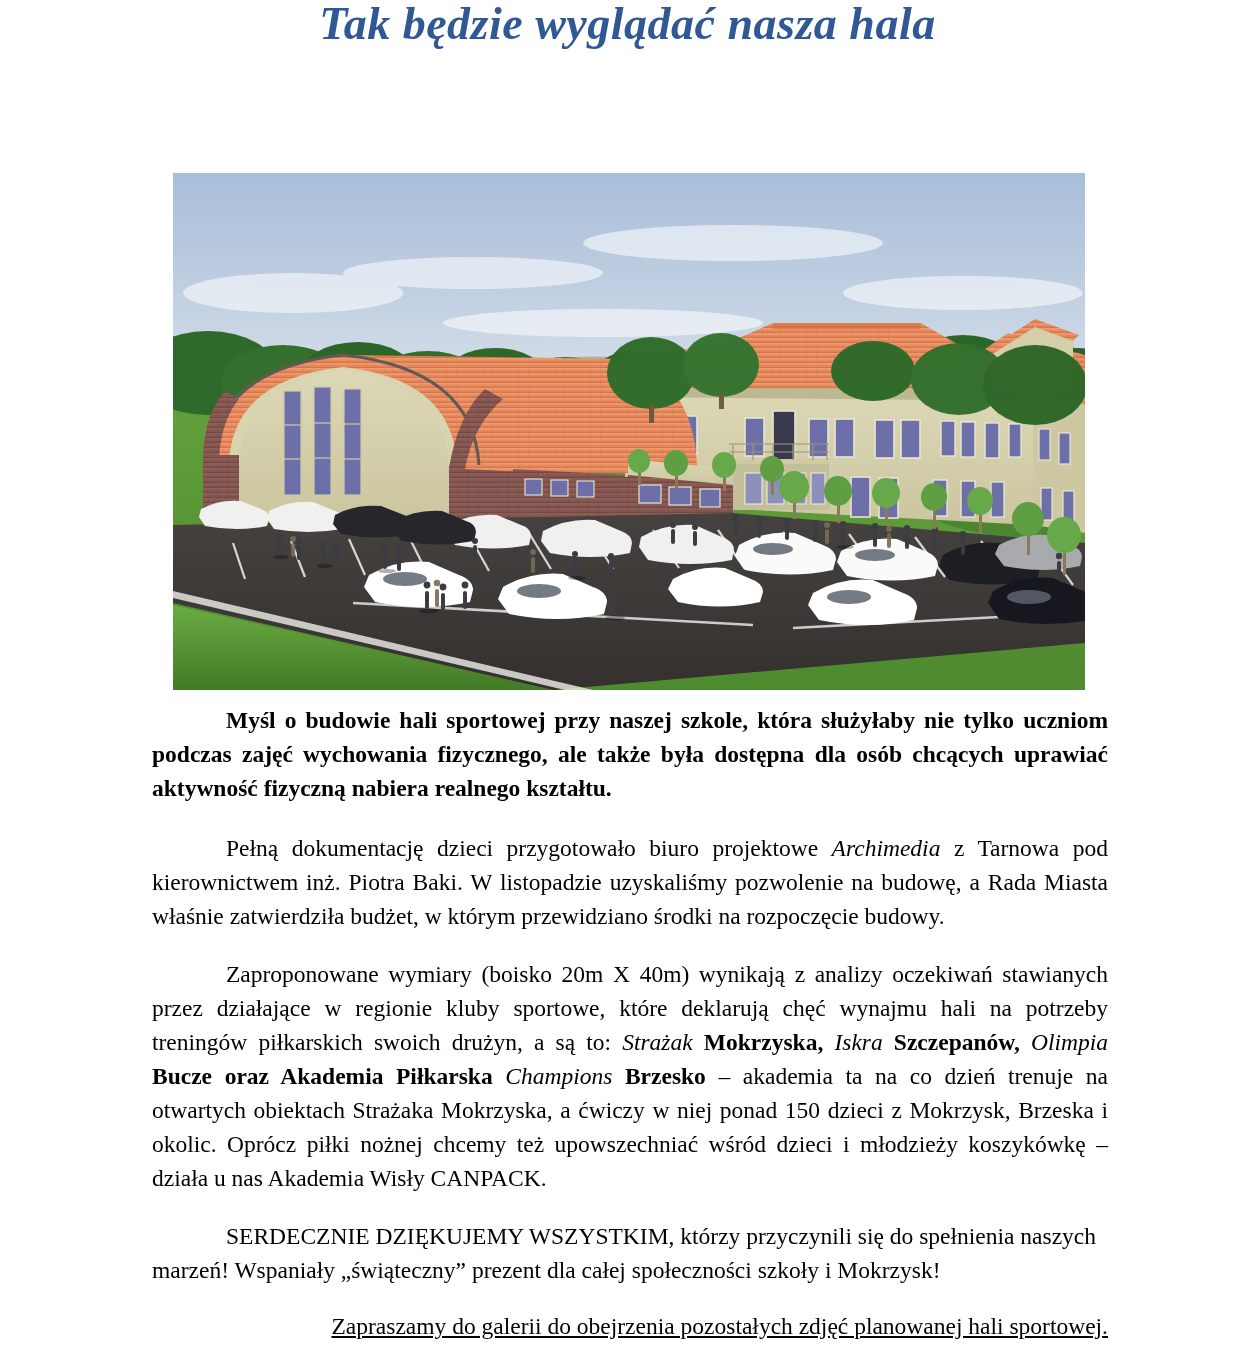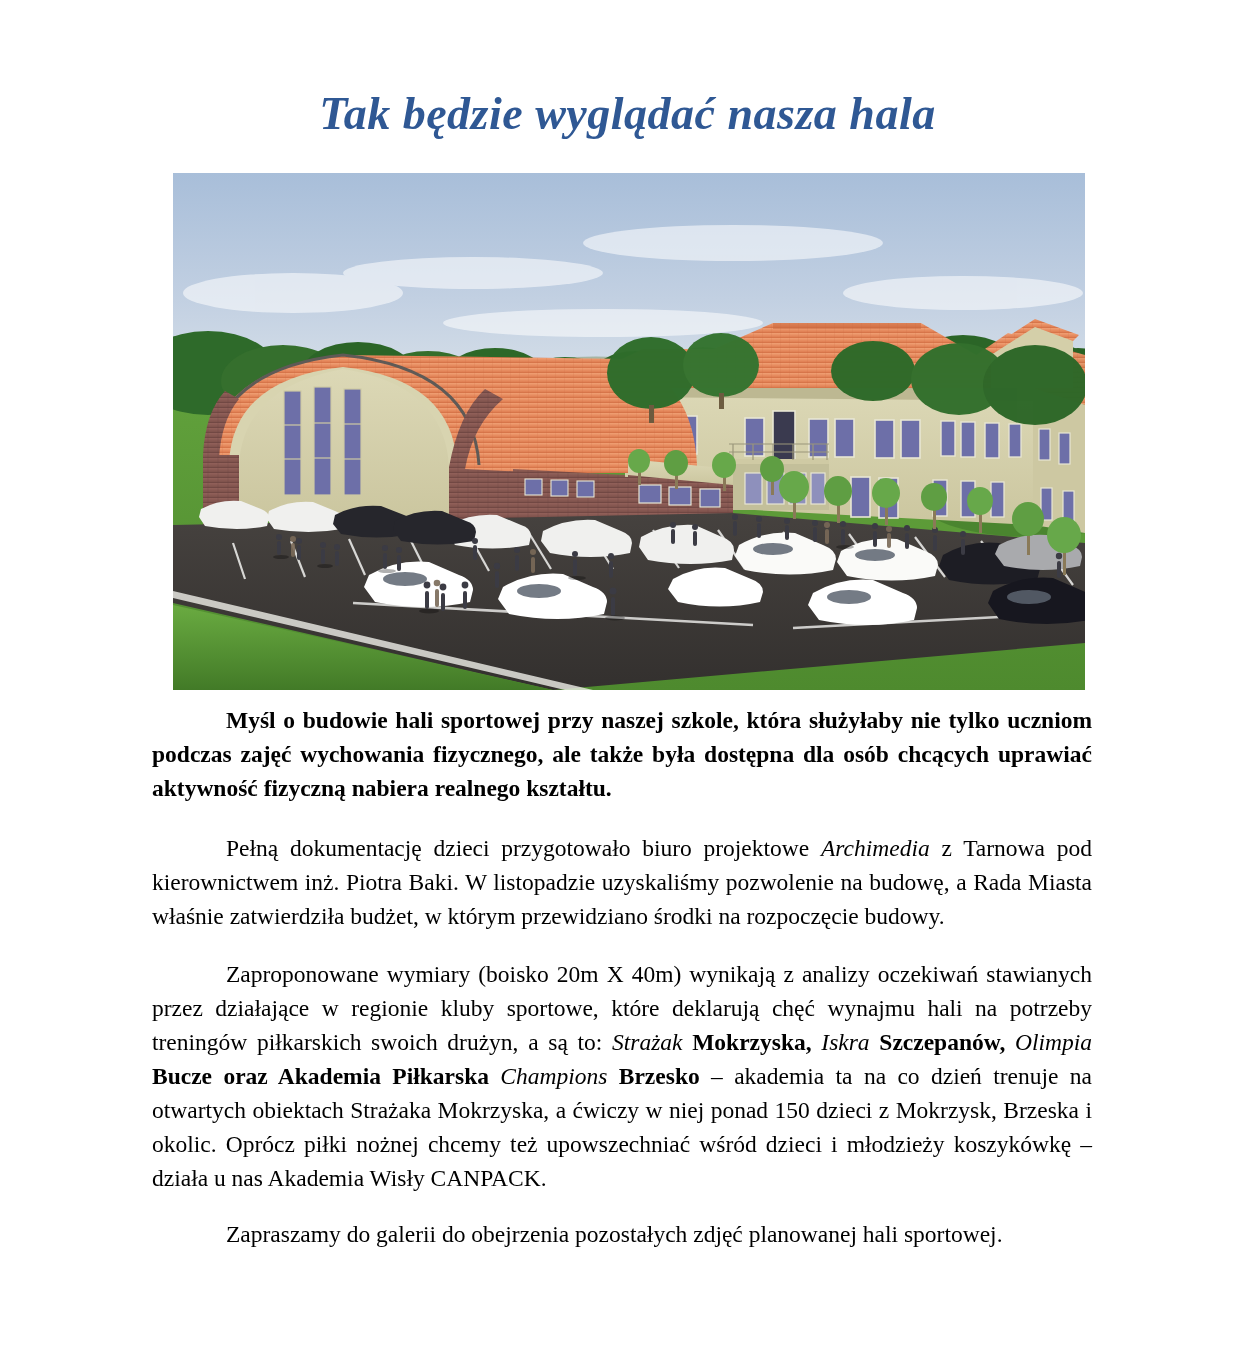--- a/index.html
+++ b/index.html
@@ -18,21 +18,20 @@
   
   .doc-title {
     text-align: center;
     color: #2f5894;
     font-family: "Liberation Serif", "DejaVu Serif", serif;
     font-style: italic;
     font-weight: bold;
     font-size: 46px;
     letter-spacing: 0.5px;
     margin: 0;
-    padding-top: 90px;
     line-height: 1.05;
     white-space: nowrap;
   }
 
   
   .render-wrap {
     position: absolute;
     left: 173px;
     top: 173px;
     width: 912px;
@@ -42,32 +41,32 @@
   .render-svg { display: block; width: 912px; height: 517px; }
 
   
   .article {
     position: absolute;
     left: 152px;
     top: 703px;
     width: 956px;
   }
   .para {
-    margin: 0 16px 0 0;
+    margin: 0 0 0 0;
     text-align: justify;
     text-justify: inter-word;
     font-size: 23.5px;
     line-height: 34px;
     text-indent: 74px;
   }
   .para.bold { font-weight: bold; }
   .para.gap-lg { margin-top: 26px; }
   .para.gap-md { margin-top: 24px; }
   .para.gap-sm { margin-top: 22px; }
-  .para.last { text-align: left; }
+  .para.last { text-align: right; text-decoration: underline; }
   .para.p-thanks { text-align: left; }
   i.it { }
   b.bd { font-weight: bold; }
   .bi { font-weight: normal; font-style: italic; }
 </style>
 </head>
 <body>
 
 <h1 class="doc-title">Tak będzie wyglądać nasza hala</h1>
 
@@ -555,16 +554,17 @@
 </div>
 
 <div class="article">
 
   <p class="para bold"><b class="bd">Myśl o budowie hali sportowej przy naszej szkole, która służyłaby nie tylko uczniom podczas zajęć wychowania fizycznego, ale także była dostępna dla osób chcących uprawiać aktywność fizyczną nabiera realnego kształtu.</b></p>
 
   <p class="para gap-lg"><span>Pełną dokumentację dzieci przygotowało biuro projektowe </span><i class="it">Archimedia</i><span> z Tarnowa pod kierownictwem inż. Piotra Baki. W listopadzie uzyskaliśmy pozwolenie na budowę, a Rada Miasta właśnie zatwierdziła budżet, w którym przewidziano środki na rozpoczęcie budowy.</span></p>
 
   <p class="para gap-md"><span>Zaproponowane wymiary (boisko 20m X 40m) wynikają z analizy oczekiwań stawianych przez działające w regionie kluby sportowe, które deklarują chęć wynajmu hali na potrzeby treningów piłkarskich swoich drużyn, a są to: </span><span class="bi">Strażak</span><b class="bd"> Mokrzyska, </b><span class="bi">Iskra</span><b class="bd"> Szczepanów, </b><span class="bi">Olimpia</span><b class="bd"> Bucze oraz Akademia Piłkarska </b><span class="bi">Champions</span><b class="bd"> Brzesko</b><span> – akademia ta na co dzień trenuje na otwartych obiektach Strażaka Mokrzyska, a ćwiczy w niej ponad 150 dzieci z Mokrzysk, Brzeska i okolic. Oprócz piłki nożnej chcemy też upowszechniać wśród dzieci i młodzieży koszykówkę – działa u nas Akademia Wisły CANPACK.</span></p>
 
+  <p class="para gap-md p-thanks"><span>SERDECZNIE DZIĘKUJEMY WSZYSTKIM, którzy przyczynili się do spełnienia naszych marzeń! Wspaniały „świąteczny” prezent dla całej społeczności szkoły i Mokrzysk!</span></p>
 
   <p class="para gap-sm last"><span>Zapraszamy do galerii do obejrzenia pozostałych zdjęć planowanej hali sportowej.</span></p>
 
 </div>
 
 </body></html>

